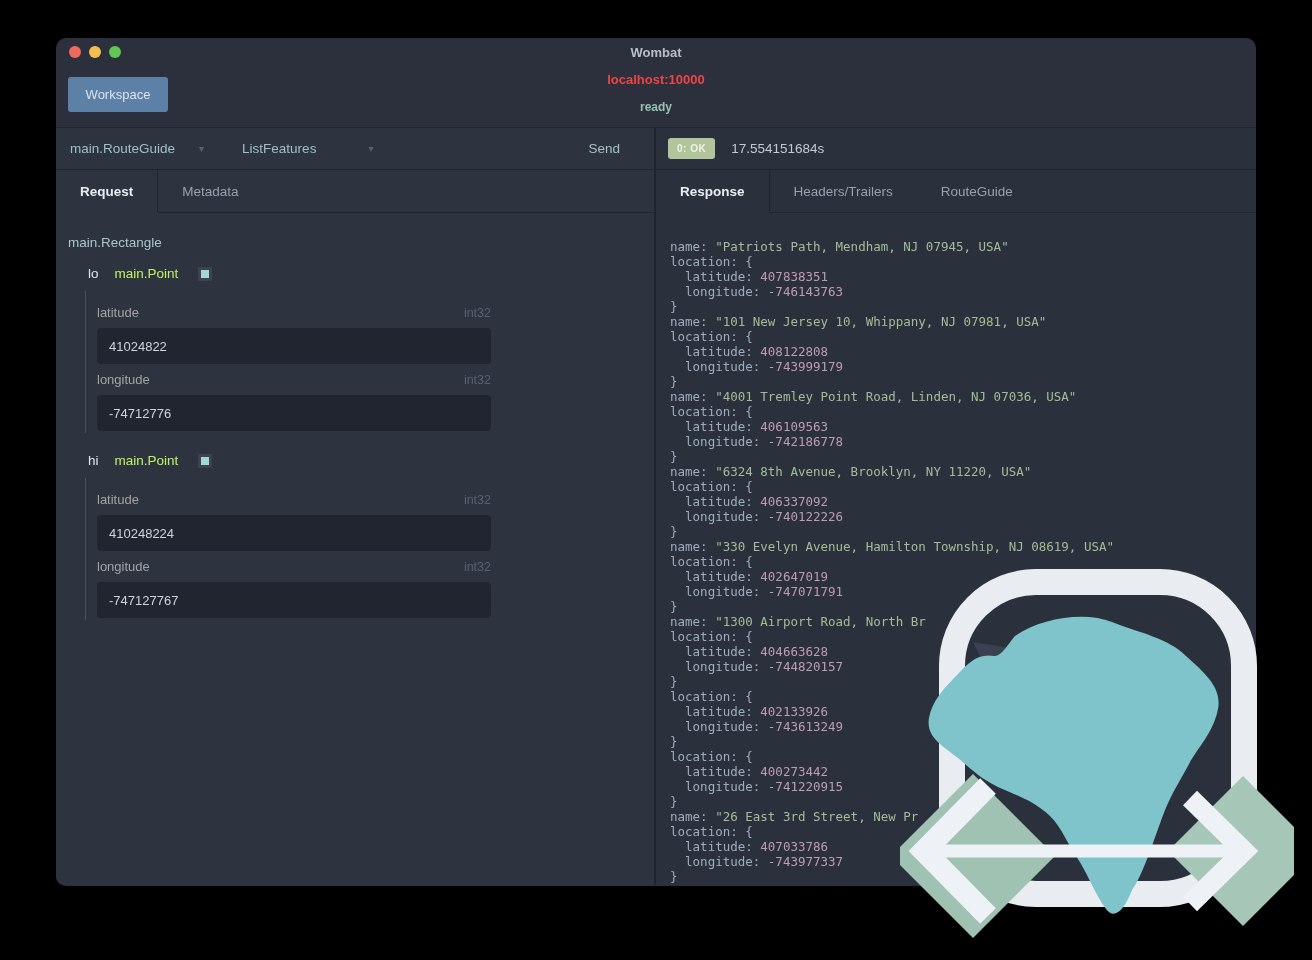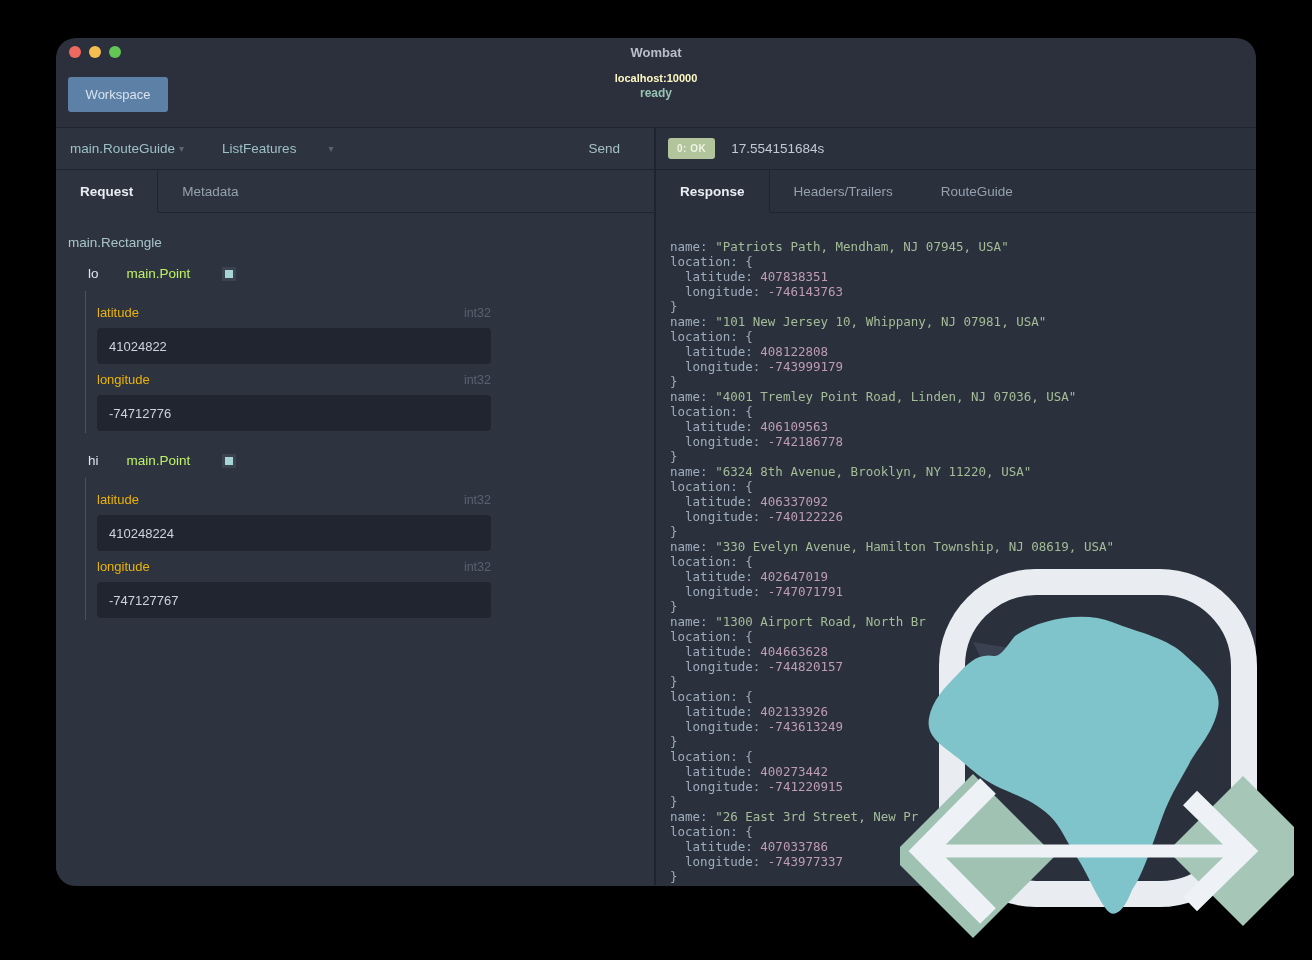--- a/index.html
+++ b/index.html
@@ -1,49 +1,49 @@
 <!DOCTYPE html>
 <html><head>
 <meta charset="utf-8">
 <style>
   * { margin:0; padding:0; box-sizing:border-box; }
   html,body { width:1312px; height:960px; background:#000; overflow:hidden; position:relative;
               font-family:"Liberation Sans", sans-serif; }
 
   .window { position:absolute; left:56px; top:38px; width:1200px; height:848px;
-            background:#2b303c; border-radius:20px; overflow:hidden;
+            background:#2b303c; border-radius:10px; overflow:hidden;
             box-shadow:0 18px 50px rgba(0,0,0,.7); }
 
   
   .titlebar { height:28px; position:relative; }
   .lights { position:absolute; left:13px; top:8px; display:flex; gap:8px; }
   .light { width:12px; height:12px; border-radius:50%; }
   .light.r { background:#ee6a5f; } .light.y { background:#f5bd4f; } .light.g { background:#62c554; }
   .win-title { text-align:center; font-size:13px; font-weight:700; color:#b6bfca; line-height:30px; }
 
   
   .header-row { height:62px; position:relative; border-bottom:1px solid #1f2530; }
   .workspace-btn { position:absolute; left:12px; top:11px; width:100px; height:35px;
                    background:#5d80a6; border:none; border-radius:3px; color:#d9e3ee;
                    font-size:13px; font-family:inherit; cursor:pointer; }
   .conn { position:absolute; left:0; right:0; top:6px; text-align:center; }
-  .conn .host { font-size:11px; font-weight:700; color:#fef9c3; }
-  .conn .state { font-size:12px; font-weight:700; color:#95c2b2; margin-top:2px; }
+  .conn .host { font-size:13px; font-weight:700; color:#ef4444; }
+  .conn .state { font-size:12px; font-weight:700; color:#95c2b2; margin-top:13px; }
 
   
   .main { display:flex; height:757px; }
   .col-left  { width:598px; background:#2d3440; display:flex; flex-direction:column; }
   .col-div   { width:2px; background:#1e2430; }
   .col-right { flex:1; background:#2a303c; display:flex; flex-direction:column; }
 
   .toolbar { height:42px; display:flex; align-items:center; border-bottom:1px solid #1f2530; }
   .col-left .toolbar { padding:0 34px 0 14px; }
   .col-right .toolbar { padding:0 14px 0 12px; }
 
-  .select { display:flex; align-items:center; gap:4px; color:#9cc0c6; font-size:13.5px; cursor:pointer; }
+  .select { display:flex; align-items:center; gap:24px; color:#9cc0c6; font-size:13.5px; cursor:pointer; }
   .select .chev { color:#5a6372; font-size:10px; }
   .sel-service { margin-right:38px; }
   .send-btn { margin-left:auto; background:none; border:none; color:#a5c0c6; font-size:13.5px;
               font-family:inherit; cursor:pointer; }
 
   .status-badge { background:#b1c49b; color:#eff3e3; font-size:10px; font-weight:700;
                   letter-spacing:.5px; padding:5px 9px; border-radius:3px; }
   .duration { color:#c2cbd5; font-size:13.5px; margin-left:16px; }
 
   
@@ -53,30 +53,30 @@
   .tab.active { color:#e9edf2; font-weight:700; border-right:1px solid #1f2530; }
   .col-left  .tab.active { box-shadow:0 1px 0 0 #2d3440; }
   .col-right .tab.active { box-shadow:0 1px 0 0 #2a303c; }
 
   .content { flex:1; overflow:hidden; }
 
   
   .form { padding:22px 14px 0 12px; }
   .msg-type { color:#a9c5cb; font-size:13.5px; margin-bottom:16px; }
   .group { margin-left:20px; margin-bottom:20px; }
-  .group-head { display:flex; align-items:center; gap:28px; margin-bottom:10px; }
+  .group-head { display:flex; align-items:center; gap:16px; margin-bottom:10px; }
   .group-field { color:#dfe5ec; font-size:13.5px; }
   .group-type { color:#bef264; font-size:13.5px; }
   .checkbox { width:14px; height:14px; background:#a7d4d4; border:3px solid #3a434f;
               margin-left:4px; cursor:pointer; }
   .group-body { margin-left:-3px; border-left:1px solid #4a5260; padding:6px 0 2px 11px; }
   .frow { width:394px; }
   .flabel { display:flex; justify-content:space-between; align-items:baseline;
             margin:8px 0 8px 0; }
-  .fname { color:#eab308; font-size:13px; }
+  .fname { color:#a3a3a3; font-size:13px; }
   .ftype { color:#596170; font-size:12.5px; }
   .finput { width:394px; height:36px; background:#20252f; border:none; border-radius:4px;
             color:#ccd4de; font-size:13px; font-family:inherit; padding:12px 12px; outline:none; }
 
   
   .resp { padding:26px 0 0 14px; font-family:"DejaVu Sans Mono", monospace;
           font-size:12.5px; line-height:15px; }
   .rline { white-space:pre; }
   .rk { color:#9eadbd; }
   .rs { color:#a4bd97; }

